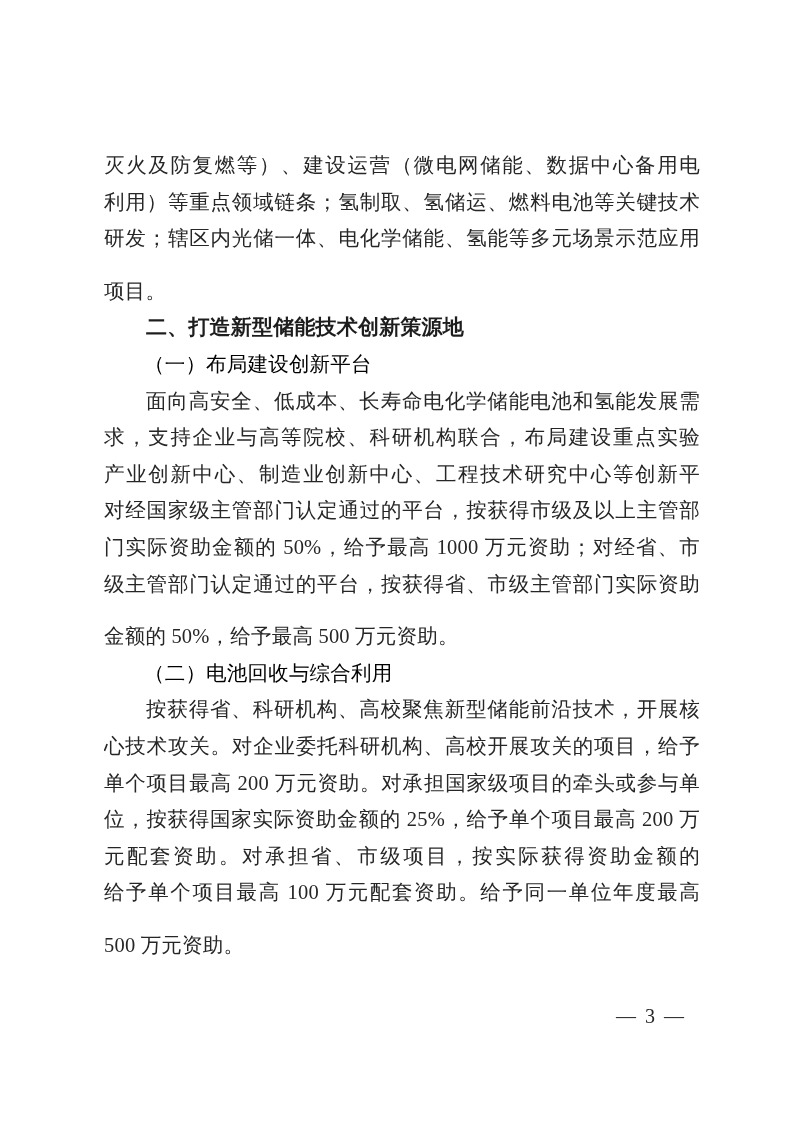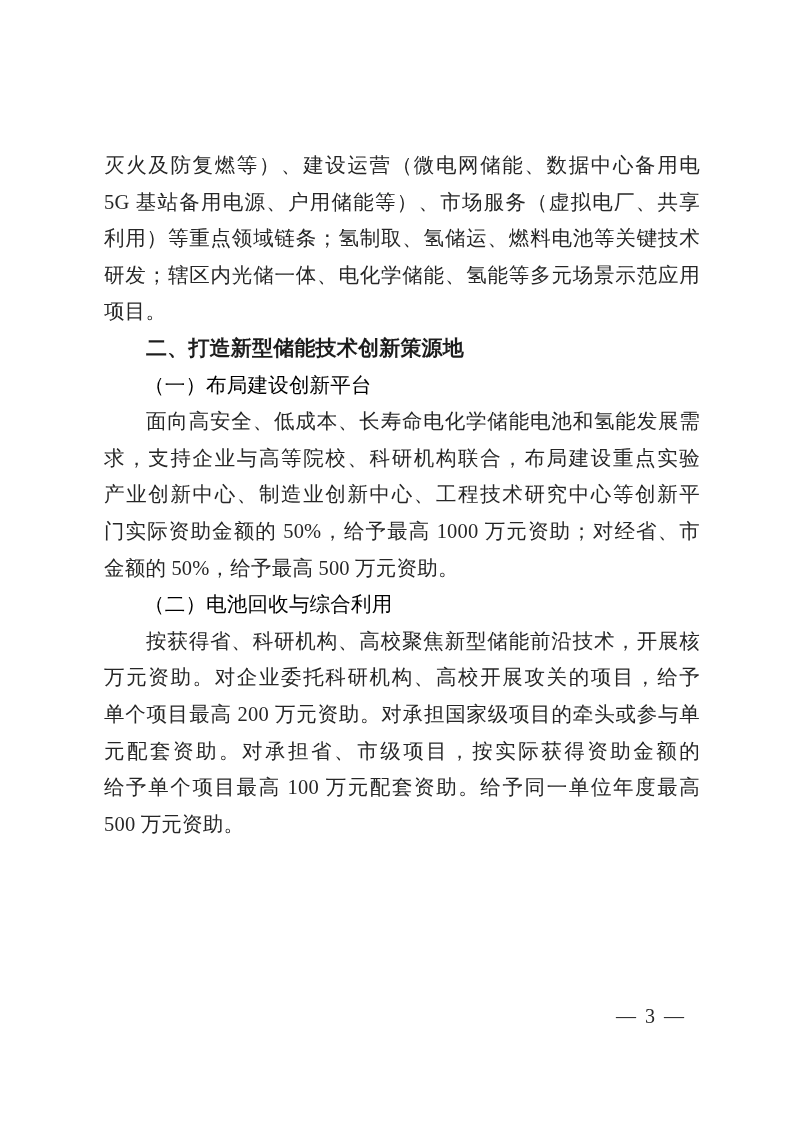--- a/index.html
+++ b/index.html
@@ -24,20 +24,21 @@
     line-height: 36.6px;
     font-size: 20.5px;
     color: #262626;
     text-align: justify;
     text-align-last: justify;
     overflow: hidden;
     letter-spacing: 0.2px;
   }
   .line.end {
     text-align-last: left;
+    margin-top: 16px;
   }
   .line.ind {
     text-indent: 42px;
   }
   .line.h {
     font-family: Liberation Serif, serif;
     font-weight: 700;
     text-indent: 42px;
     text-align-last: left;
     font-size: 21px;
@@ -57,33 +58,35 @@
     color: #262626;
     letter-spacing: 2px;
   }
 </style>
 </head>
 <body>
 
 <div class="page">
   <div class="textblock">
     <div class="line">灭火及防复燃等）、建设运营（微电网储能、数据中心备用电源、</div>
-    <div class="line">5G 基站备用电源、户用储能等）、市场服务（虚拟电厂、共享</div>
     <div class="line">利用）等重点领域链条；氢制取、氢储运、燃料电池等关键技术</div>
     <div class="line">研发；辖区内光储一体、电化学储能、氢能等多元场景示范应用</div>
     <div class="line end">项目。</div>
     <div class="line h">二、打造新型储能技术创新策源地</div>
     <div class="line s">（一）布局建设创新平台</div>
     <div class="line ind">面向高安全、低成本、长寿命电化学储能电池和氢能发展需</div>
     <div class="line">求，支持企业与高等院校、科研机构联合，布局建设重点实验室、</div>
     <div class="line">产业创新中心、制造业创新中心、工程技术研究中心等创新平台，</div>
+    <div class="line">对经国家级主管部门认定通过的平台，按获得市级及以上主管部</div>
     <div class="line">门实际资助金额的 50%，给予最高 1000 万元资助；对经省、市</div>
+    <div class="line">级主管部门认定通过的平台，按获得省、市级主管部门实际资助</div>
     <div class="line end">金额的 50%，给予最高 500 万元资助。</div>
     <div class="line s">（二）电池回收与综合利用</div>
     <div class="line ind">按获得省、科研机构、高校聚焦新型储能前沿技术，开展核</div>
-    <div class="line">万元资助。对企业委托科研机构、高校开展攻关的项目，给予</div>
+    <div class="line">心技术攻关。对企业委托科研机构、高校开展攻关的项目，给予</div>
     <div class="line">单个项目最高 200 万元资助。对承担国家级项目的牵头或参与单</div>
+    <div class="line">位，按获得国家实际资助金额的 25%，给予单个项目最高 200 万</div>
     <div class="line">元配套资助。对承担省、市级项目，按实际获得资助金额的 10%，</div>
     <div class="line">给予单个项目最高 100 万元配套资助。给予同一单位年度最高</div>
     <div class="line end">500 万元资助。</div>
   </div>
   <div class="footer">— 3 —</div>
 </div>
 
 </body></html>

